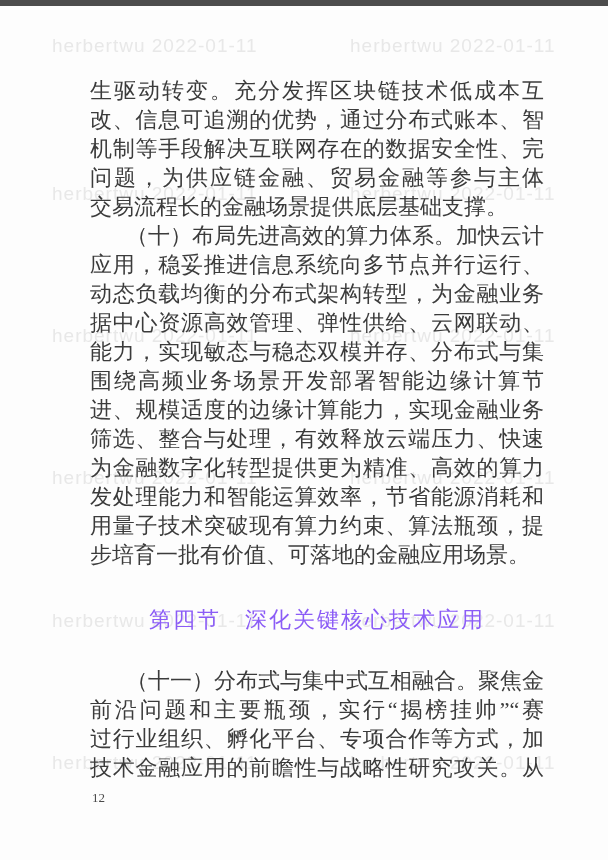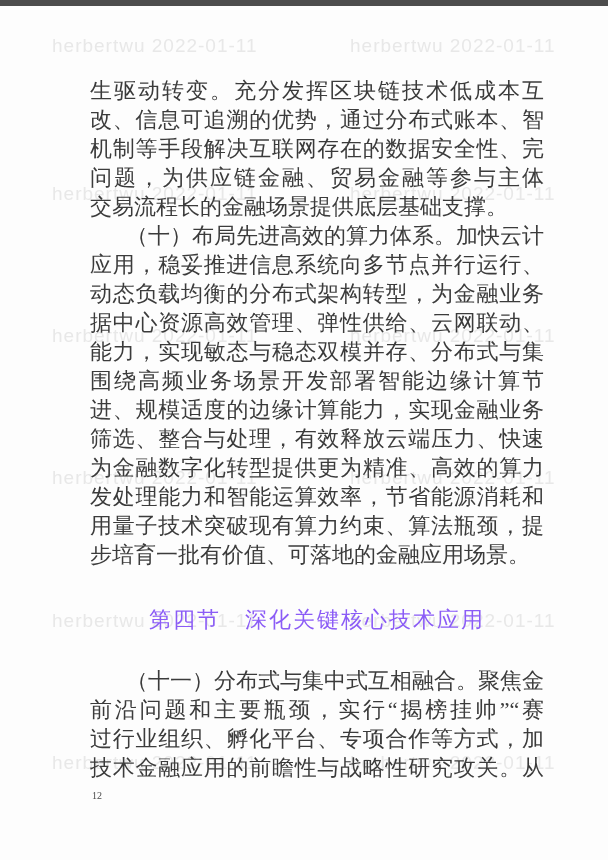--- a/index.html
+++ b/index.html
@@ -43,21 +43,21 @@
   .heading {
     margin-top:36px;
     height:29px;
     text-align:right; text-align-last:center;
     letter-spacing:2px;
     color:#8b5cf6;
   }
   .para3-start { margin-top:32px; }
   .pagenum {
     position:absolute; left:92px; top:790px;
-    font-size:10px; color:#4a4a4a; z-index:2;
+    font-size:13px; color:#4a4a4a; z-index:2;
   }
 </style>
 </head>
 <body>
 
 <div class="page">
 
   <div class="scanbar" style="background: rgb(77, 77, 77);"></div>
 
   <div class="watermark-layer">

